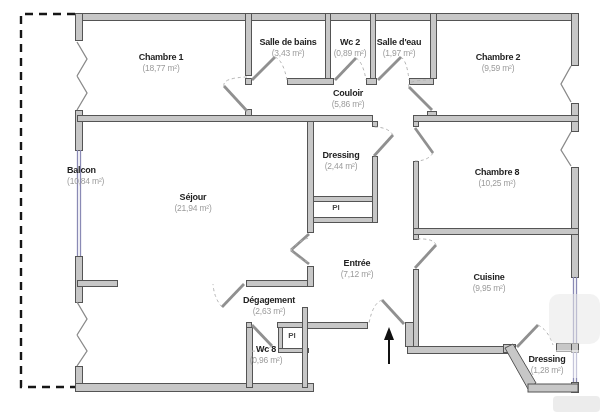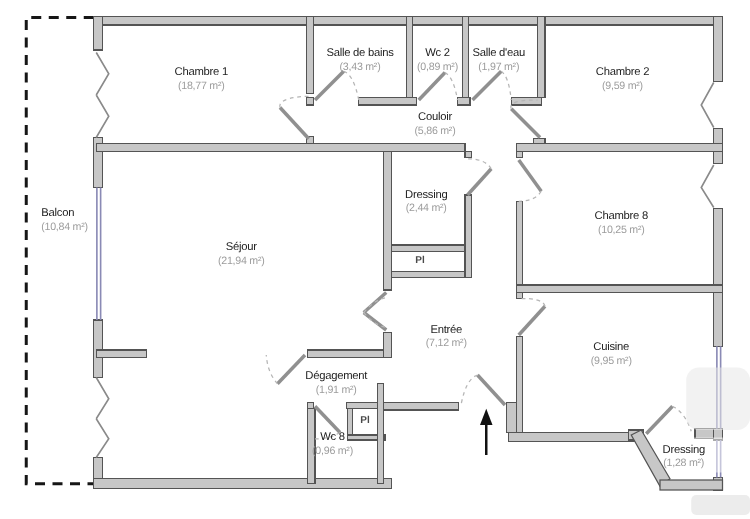--- a/index.html
+++ b/index.html
@@ -1,22 +1,22 @@
 <!DOCTYPE html>
 <html><head>
 <meta charset="utf-8">
 <style>
   html,body{margin:0;padding:0;background:#fff;}
   .plan{position:relative;width:600px;height:415px;background:#fff;overflow:hidden;
         font-family:"Liberation Sans",sans-serif;}
   .plan svg{position:absolute;left:0;top:0;}
   .room{position:absolute;transform:translateX(-50%);text-align:center;white-space:nowrap;line-height:1.2;}
-  .room .nm{display:block;font-size:9px;font-weight:normal;color:#222;letter-spacing:-0.2px;}
+  .room .nm{display:block;font-size:9px;font-weight:bold;color:#222;letter-spacing:-0.2px;}
   .room .ar{display:block;font-size:8.5px;color:#9c9c9c;letter-spacing:-0.2px;}
-  .room.balcon{transform:none;text-align:left;}
+  .room.balcon{transform:none;text-align:left;margin-left:34px;}
   .pl{position:absolute;transform:translateX(-50%);font-size:8px;color:#4a4a4a;white-space:nowrap;font-weight:bold;}
 </style>
 </head>
 <body>
 
 <div class="plan">
 
   <svg width="600" height="415" viewBox="0 0 600 415">
 
     <g>
@@ -175,21 +175,21 @@
   <div class="room" style="left:357px;top:258px">
     <span class="nm">Entrée</span>
     <span class="ar">(7,12 m²)</span>
   </div>
   <div class="room" style="left:489px;top:272px">
     <span class="nm">Cuisine</span>
     <span class="ar">(9,95 m²)</span>
   </div>
   <div class="room" style="left:269px;top:295px">
     <span class="nm">Dégagement</span>
-    <span class="ar">(1,91 m²)</span>
+    <span class="ar">(2,63 m²)</span>
   </div>
   <div class="room" style="left:266px;top:344px">
     <span class="nm">Wc 8</span>
     <span class="ar">(0,96 m²)</span>
   </div>
   <div class="room" style="left:547px;top:354px">
     <span class="nm">Dressing</span>
     <span class="ar">(1,28 m²)</span>
   </div>
   <div class="room balcon" style="left:33px;top:165px">

